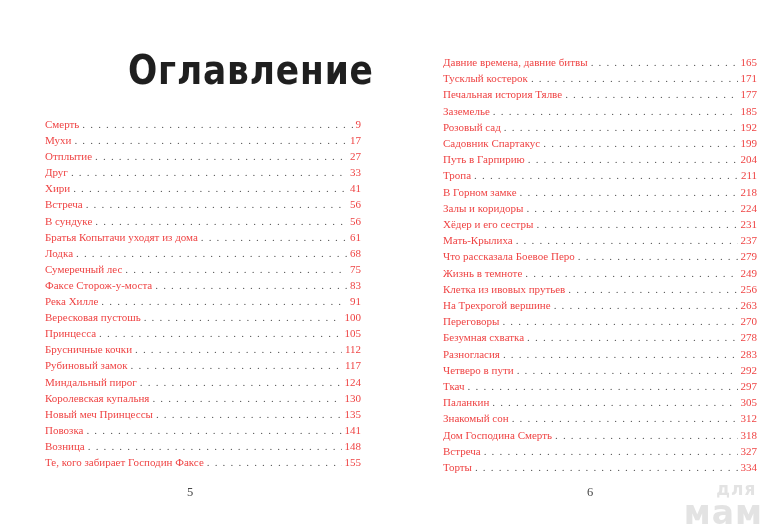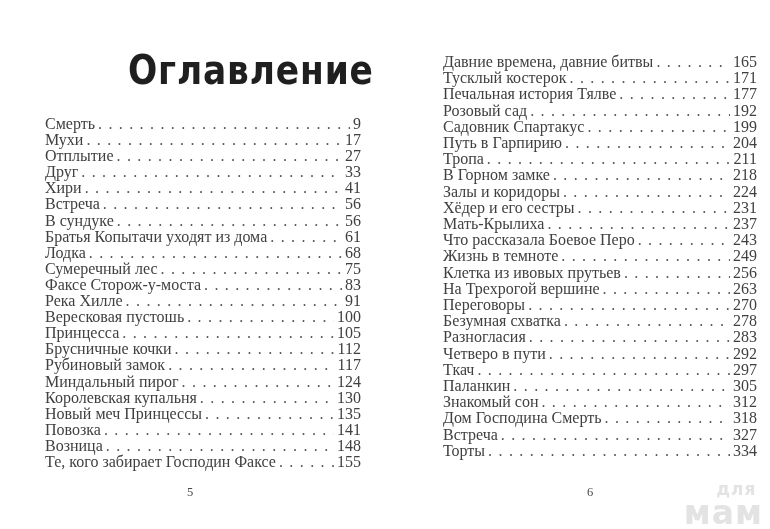--- a/index.html
+++ b/index.html
@@ -24,22 +24,22 @@
     transform: scaleX(0.84);
     transform-origin: left top;
     white-space: nowrap;
   }
   .col { position: absolute; }
   .col-left  { left: 45px;  top: 116px; width: 316px; }
   .col-right { left: 443px; top: 54px;  width: 314px; }
   .entry {
     display: flex;
     align-items: baseline;
-    font-size: 16px;
-    color: #404040;
+    font-size: 11px;
+    color: #ef4444;
     white-space: nowrap;
   }
   .col-left  .entry { line-height: 16.1px; align-items: center; }
   .col-right .entry { line-height: 16.2px; }
   .entry .t   { flex: none; }
   .entry .num { flex: none; }
   .entry .dots {
     flex: 1;
     overflow: hidden;
     margin: 0 3px;
@@ -225,20 +225,25 @@
     <span class="dots"></span>
     <span class="num">171</span>
   </div>
 
   <div class="entry">
     <span class="t">Печальная история Тялве</span>
     <span class="dots"></span>
     <span class="num">177</span>
   </div>
 
+  <div class="entry">
+    <span class="t">Заземелье</span>
+    <span class="dots"></span>
+    <span class="num">185</span>
+  </div>
 
   <div class="entry">
     <span class="t">Розовый сад</span>
     <span class="dots"></span>
     <span class="num">192</span>
   </div>
 
   <div class="entry">
     <span class="t">Садовник Спартакус</span>
     <span class="dots"></span>
@@ -277,21 +282,21 @@
 
   <div class="entry">
     <span class="t">Мать-Крылиха</span>
     <span class="dots"></span>
     <span class="num">237</span>
   </div>
 
   <div class="entry">
     <span class="t">Что рассказала Боевое Перо</span>
     <span class="dots"></span>
-    <span class="num">243</span>
+    <span class="num">279</span>
   </div>
 
   <div class="entry">
     <span class="t">Жизнь в темноте</span>
     <span class="dots"></span>
     <span class="num">249</span>
   </div>
 
   <div class="entry">
     <span class="t">Клетка из ивовых прутьев</span>

